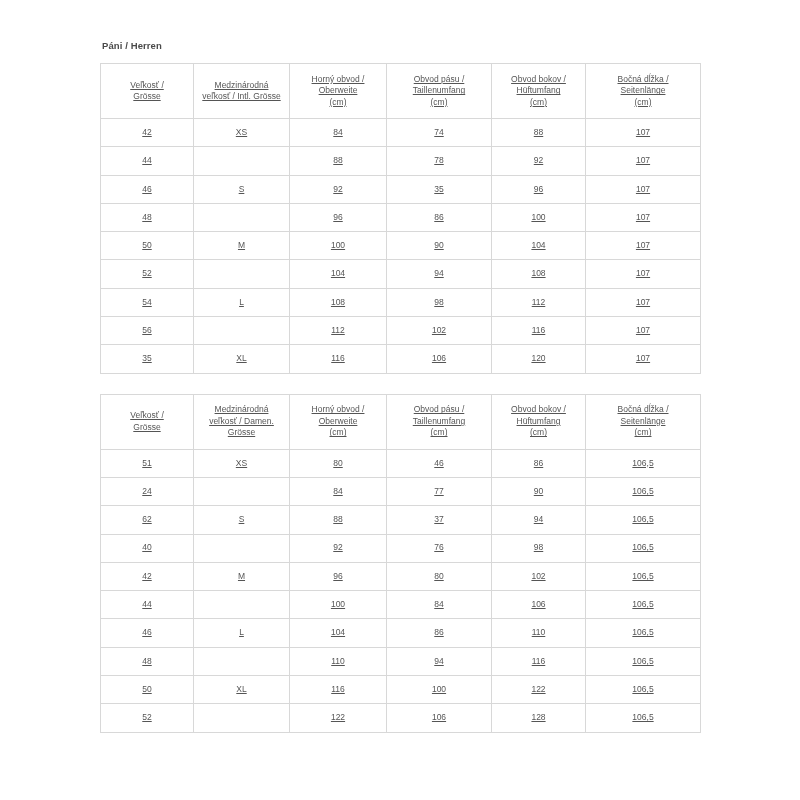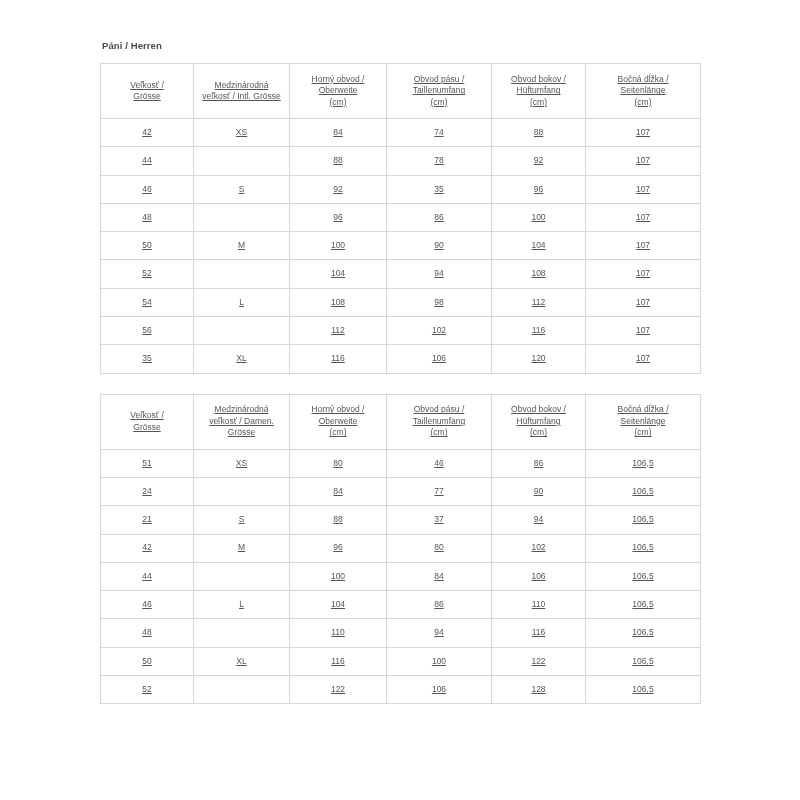--- a/index.html
+++ b/index.html
@@ -243,25 +243,33 @@
         </tr>
         <tr>
           <td>24</td>
           <td></td>
           <td>84</td>
           <td>77</td>
           <td>90</td>
           <td>106,5</td>
         </tr>
         <tr>
-          <td>21</td>
+          <td>62</td>
           <td>S</td>
           <td>88</td>
           <td>37</td>
           <td>94</td>
+          <td>106,5</td>
+        </tr>
+        <tr>
+          <td>40</td>
+          <td></td>
+          <td>92</td>
+          <td>76</td>
+          <td>98</td>
           <td>106,5</td>
         </tr>
         <tr>
           <td>42</td>
           <td>M</td>
           <td>96</td>
           <td>80</td>
           <td>102</td>
           <td>106,5</td>
         </tr>

